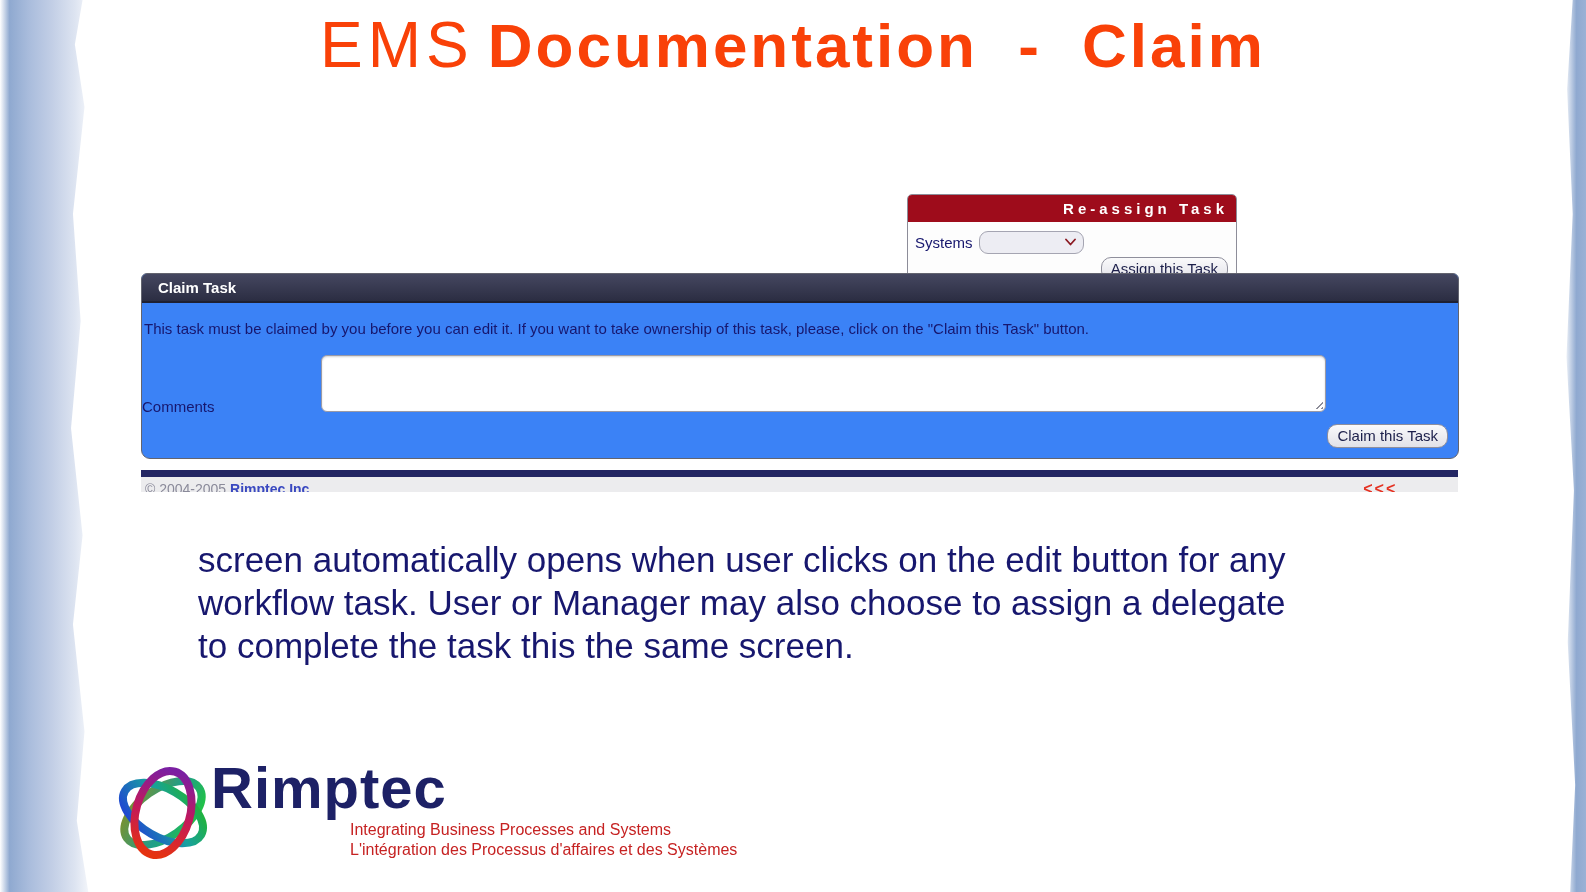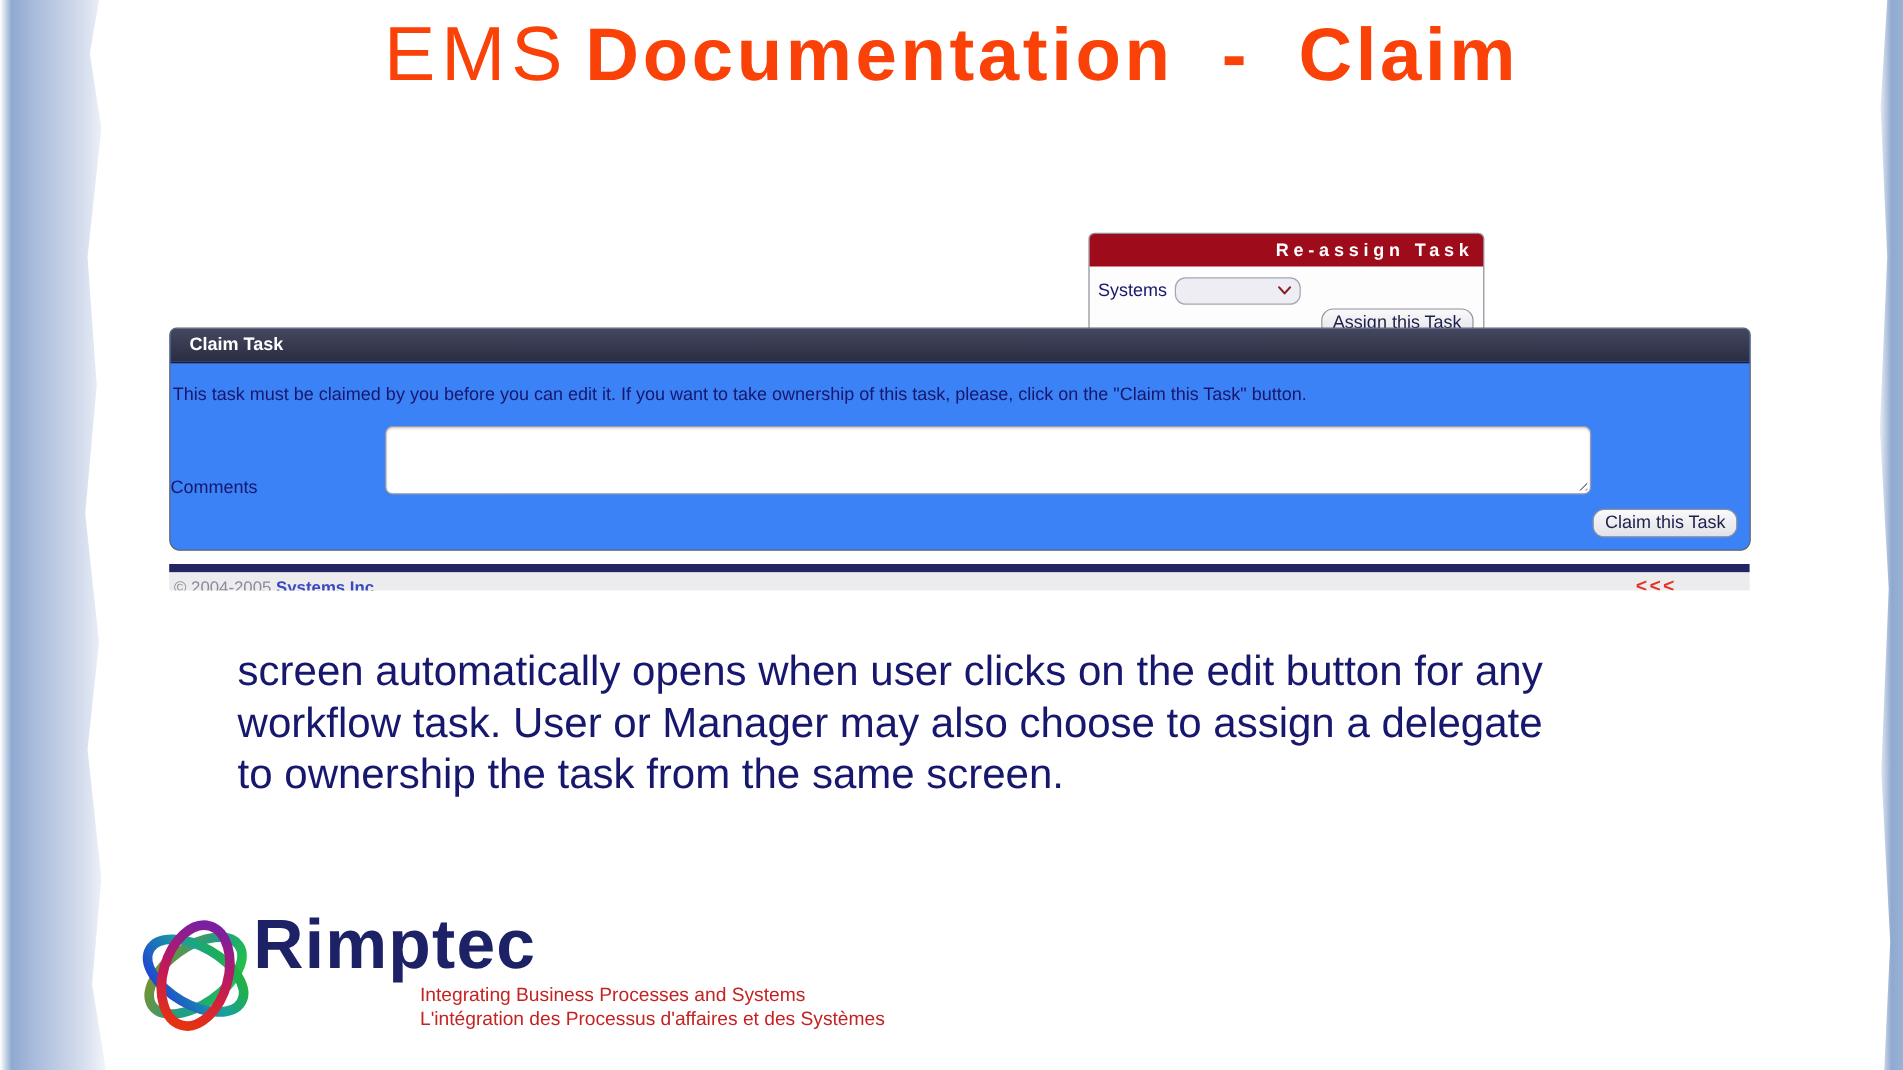--- a/index.html
+++ b/index.html
@@ -154,28 +154,28 @@
         <span class="resize-handle"></span>
       </div>
     </div>
     <div class="claim-btnrow">
       <button class="ui-btn">Claim this Task</button>
     </div>
   </div>
 
   <div class="navy-bar"></div>
   <div class="footer-strip">
-    <span class="copyright"><span class="c-prefix">© 2004-2005 </span><span class="c-link">Systems Inc</span></span>
+    <span class="copyright"><span class="c-prefix">© 2004-2005 </span><span class="c-link">Rimptec Inc</span></span>
     <span class="chevrons">&lt;&lt;&lt;</span>
   </div>
 
   <div class="bodytext">
     <div>screen automatically opens when user clicks on the edit button for any</div>
     <div>workflow task. User or Manager may also choose to assign a delegate</div>
-    <div>to ownership the task from the same screen.</div>
+    <div>to complete the task this the same screen.</div>
   </div>
 
   <div class="logo">
     <svg class="logo-rings" width="100" height="100" viewBox="0 0 100 100">
       <defs>
         <linearGradient id="g1" x1="0" y1="0" x2="0" y2="1">
           <stop offset="0" stop-color="#7b1fa2"></stop>
             <stop offset="0.5" stop-color="#c2185b"></stop>
             <stop offset="1" stop-color="#e53210"></stop>
         </linearGradient>

